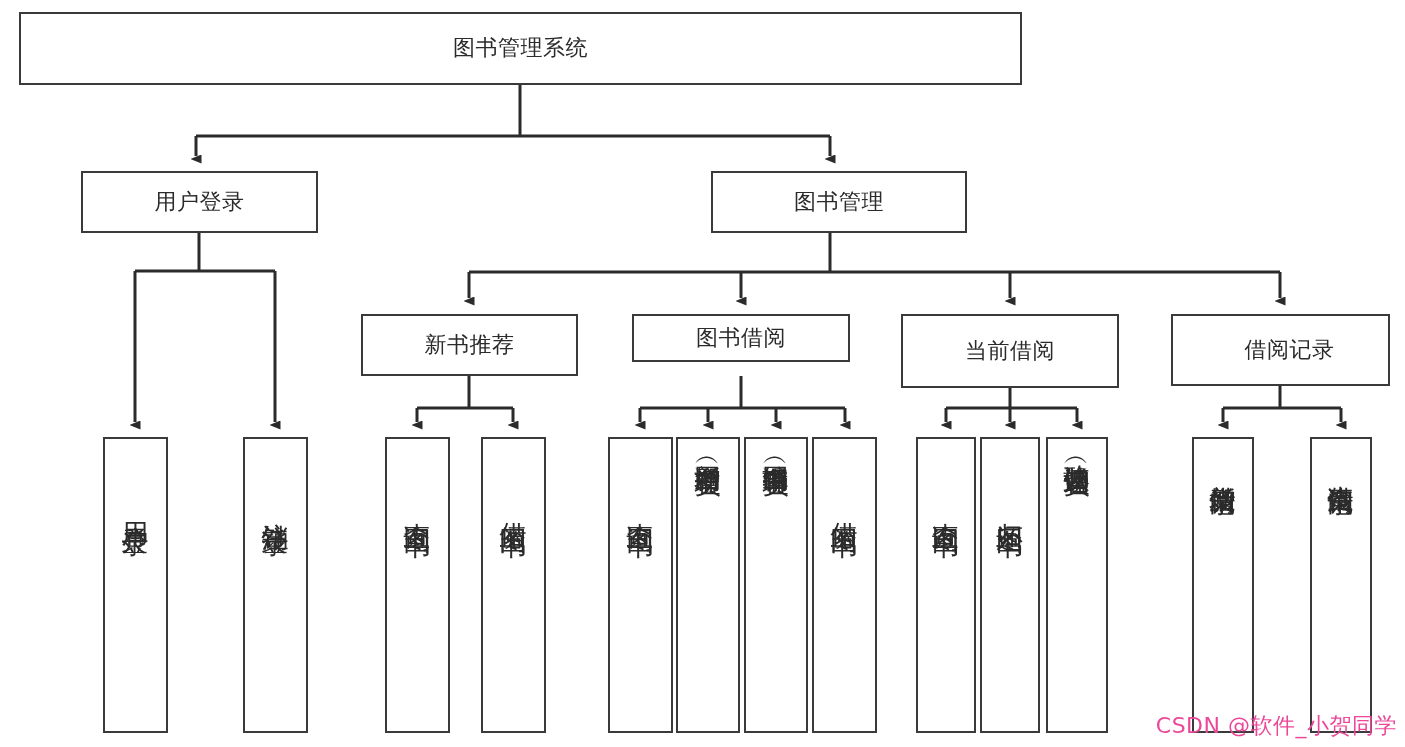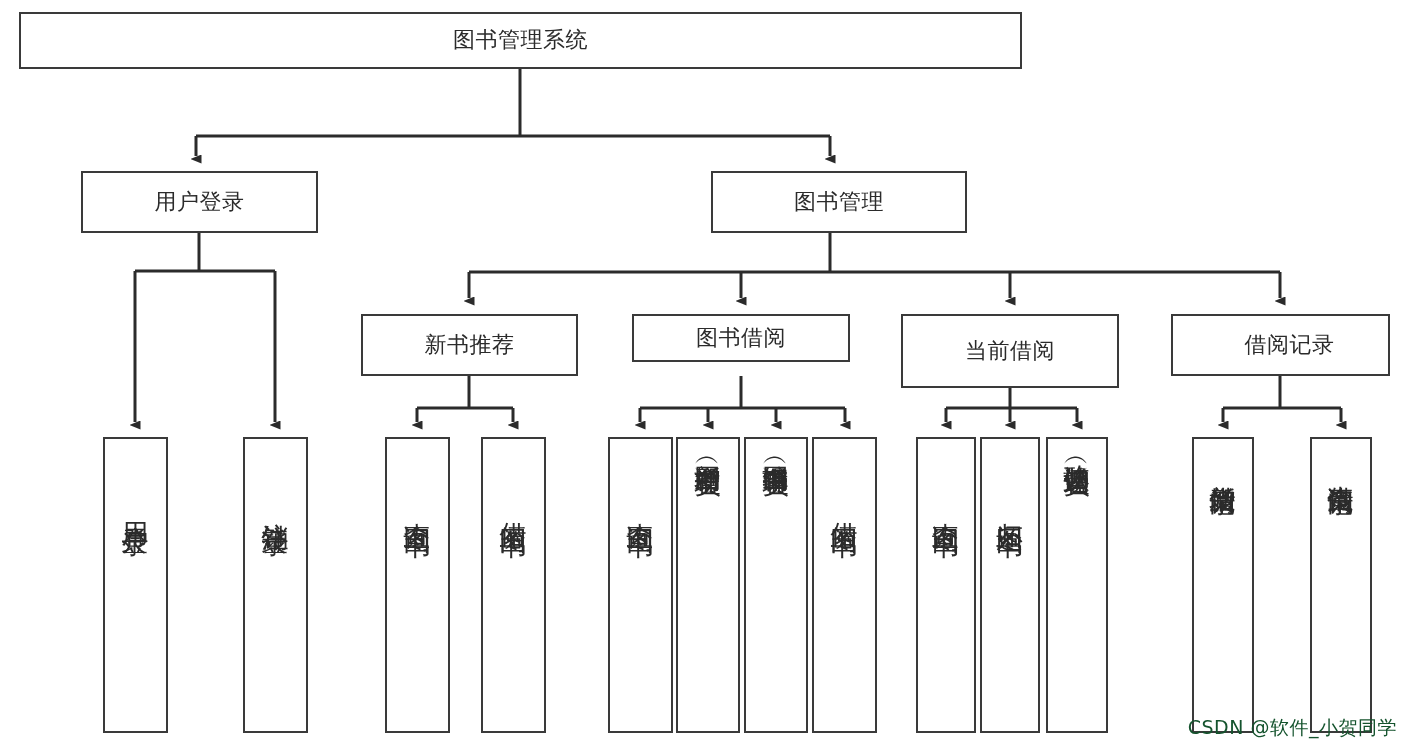--- a/index.html
+++ b/index.html
@@ -60,22 +60,22 @@
     line-height: 1;
   }
   .node.vert.tall-text .label {
     font-size: 26px;
     letter-spacing: 1px;
   }
   .watermark {
     position: absolute;
     right: 8px;
     bottom: 6px;
-    font-size: 19px;
-    color: #14532d;
+    font-size: 22px;
+    color: #ec4899;
     letter-spacing: 0.5px;
     white-space: pre;
     user-select: none;
   }
 </style>
 </head>
 <body>
 
 <div id="diagram-root">
 
@@ -122,41 +122,41 @@
       <path d="M1010,408 L1010,422" marker-end="url(#arrow)"></path>
       <path d="M1077,408 L1077,422" marker-end="url(#arrow)"></path>
 
       <path d="M1280,376 L1280,408"></path>
       <path d="M1223,408 L1341,408"></path>
       <path d="M1223,408 L1223,422" marker-end="url(#arrow)"></path>
       <path d="M1341,408 L1341,422" marker-end="url(#arrow)"></path>
     </g>
   </svg>
 
-  <div class="node horiz" style="left:19px; top:12px; width:1003px; height:57px;">
+  <div class="node horiz" style="left:19px; top:12px; width:1003px; height:73px;">
     <span class="label">图书管理系统</span>
   </div>
 
   <div class="node horiz" style="left:81px; top:171px; width:237px; height:62px;">
     <span class="label">用户登录</span>
   </div>
   <div class="node horiz" style="left:711px; top:171px; width:256px; height:62px;">
     <span class="label">图书管理</span>
   </div>
 
   <div class="node horiz" style="left:361px; top:314px; width:217px; height:62px;">
     <span class="label">新书推荐</span>
   </div>
   <div class="node horiz" style="left:632px; top:314px; width:218px; height:48px;">
     <span class="label">图书借阅</span>
   </div>
   <div class="node horiz" style="left:901px; top:314px; width:218px; height:74px;">
     <span class="label">当前借阅</span>
   </div>
-  <div class="node horiz" style="left:1171px; top:314px; width:219px; height:62px;padding-left:18px;">
+  <div class="node horiz" style="left:1171px; top:314px; width:219px; height:72px;padding-left:18px;">
     <span class="label">借阅记录</span>
   </div>
 
   <div class="node vert" style="left:103px; top:437px; width:65px; height:296px; padding-top:62px;">
     <span class="label">用户登录</span>
   </div>
   <div class="node vert" style="left:243px; top:437px; width:65px; height:296px; padding-top:62px;">
     <span class="label">注销登录</span>
   </div>
 

